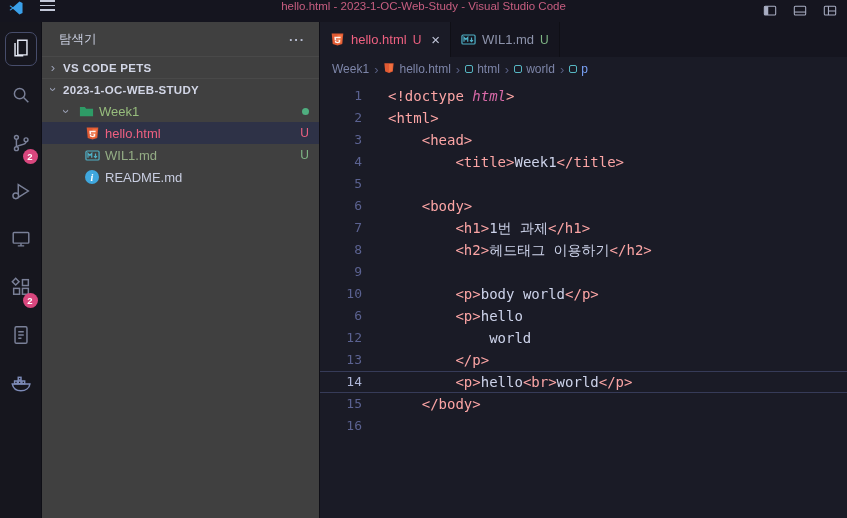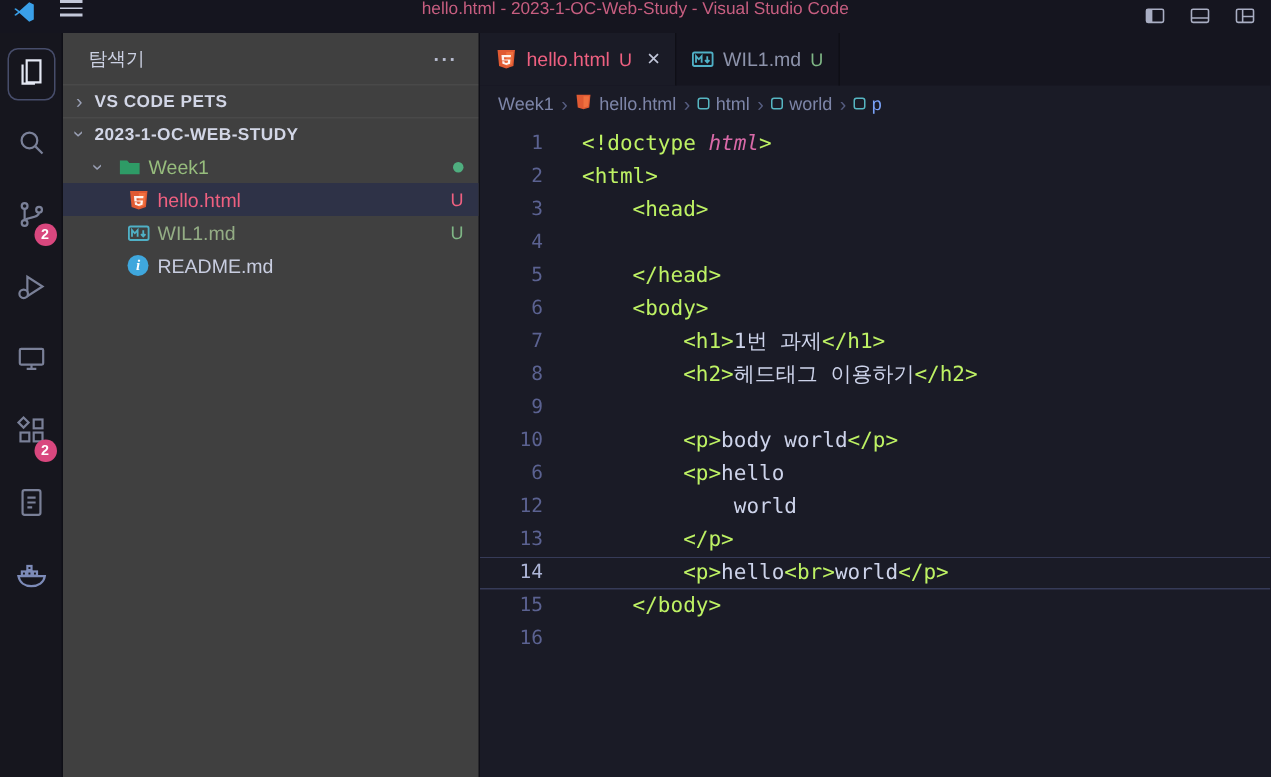--- a/index.html
+++ b/index.html
@@ -80,21 +80,21 @@
   .bc-sep { color:#565d80; font-size:13px; }
   .sym { width:8px; height:8px; border:1.3px solid #56b6c2; border-radius:2px; display:inline-block; }
   .bc-html-icon svg { width:12px; height:12px; }
 
   .code { flex:1; padding-top:4px; font-family:"DejaVu Sans Mono", monospace; font-size:14px; overflow:hidden; }
   .code-line { height:22px; line-height:22px; display:flex; white-space:pre; }
   .code-line .ln { width:42px; flex:none; text-align:right; color:#5b6291; font-size:13px; }
   .code-line .lc { padding-left:26px; }
   .code-line.active { box-shadow: inset 0 1px 0 #363b58, inset 0 -1px 0 #363b58; }
   .code-line.active .ln { color:#aeb6d8; }
-  .tok-tag { color:#bef264; }
+  .tok-tag { color:#fca5a5; }
   .tok-plain { color:#cdd3ea; }
   .tok-attr { color:#d96aa8; font-style:italic; }
 </style>
 </head>
 <body>
 
 <div class="window">
 
   <div class="titlebar">
     <span class="vscode-logo">
@@ -323,22 +323,22 @@
         <span class="crumb current">
           <span class="sym"></span>
           <span>p</span>
         </span>
       </div>
 
       <div class="code">
           <div class="code-line"><span class="ln">1</span><span class="lc"><span class="tok-tag">&lt;!doctype </span><span class="tok-attr">html</span><span class="tok-tag">&gt;</span></span></div>
           <div class="code-line"><span class="ln">2</span><span class="lc"><span class="tok-tag">&lt;html&gt;</span></span></div>
           <div class="code-line"><span class="ln">3</span><span class="lc"><span class="tok-plain">    </span><span class="tok-tag">&lt;head&gt;</span></span></div>
-          <div class="code-line"><span class="ln">4</span></div>
-          <div class="code-line"><span class="ln">5</span><span class="lc"><span class="tok-plain">    </span><span class="tok-tag">&lt;/head&gt;</span></span></div>
+          <div class="code-line"><span class="ln">4</span><span class="lc"><span class="tok-plain">        </span><span class="tok-tag">&lt;title&gt;</span><span class="tok-plain">Week1</span><span class="tok-tag">&lt;/title&gt;</span></span></div>
+          <div class="code-line"><span class="ln">5</span></div>
           <div class="code-line"><span class="ln">6</span><span class="lc"><span class="tok-plain">    </span><span class="tok-tag">&lt;body&gt;</span></span></div>
           <div class="code-line"><span class="ln">7</span><span class="lc"><span class="tok-plain">        </span><span class="tok-tag">&lt;h1&gt;</span><span class="tok-plain">1번 과제</span><span class="tok-tag">&lt;/h1&gt;</span></span></div>
           <div class="code-line"><span class="ln">8</span><span class="lc"><span class="tok-plain">        </span><span class="tok-tag">&lt;h2&gt;</span><span class="tok-plain">헤드태그 이용하기</span><span class="tok-tag">&lt;/h2&gt;</span></span></div>
           <div class="code-line"><span class="ln">9</span><span class="lc"></span></div>
           <div class="code-line"><span class="ln">10</span><span class="lc"><span class="tok-plain">        </span><span class="tok-tag">&lt;p&gt;</span><span class="tok-plain">body world</span><span class="tok-tag">&lt;/p&gt;</span></span></div>
           <div class="code-line"><span class="ln">6</span><span class="lc"><span class="tok-plain">        </span><span class="tok-tag">&lt;p&gt;</span><span class="tok-plain">hello</span></span></div>
           <div class="code-line"><span class="ln">12</span><span class="lc"><span class="tok-plain">            </span><span class="tok-plain">world</span></span></div>
           <div class="code-line"><span class="ln">13</span><span class="lc"><span class="tok-plain">        </span><span class="tok-tag">&lt;/p&gt;</span></span></div>
           <div class="code-line active"><span class="ln">14</span><span class="lc"><span class="tok-plain">        </span><span class="tok-tag">&lt;p&gt;</span><span class="tok-plain">hello</span><span class="tok-tag">&lt;br&gt;</span><span class="tok-plain">world</span><span class="tok-tag">&lt;/p&gt;</span></span></div>
           <div class="code-line"><span class="ln">15</span><span class="lc"><span class="tok-plain">    </span><span class="tok-tag">&lt;/body&gt;</span></span></div>

